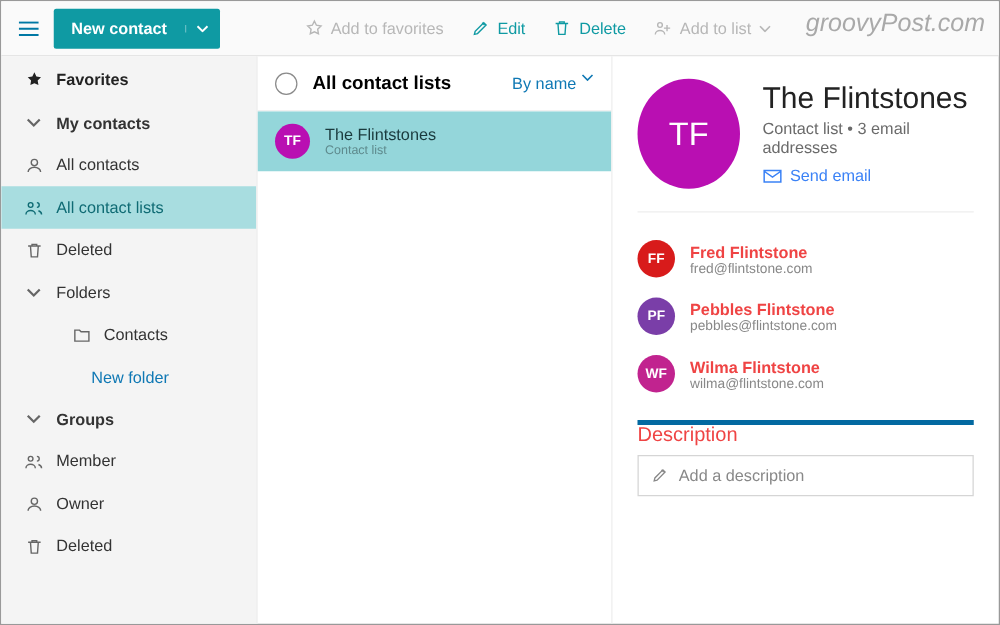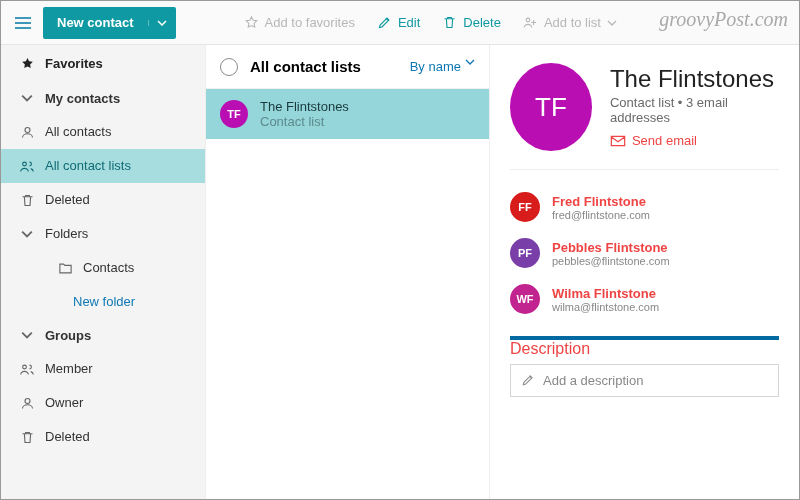--- a/index.html
+++ b/index.html
@@ -11,21 +11,21 @@
     .hamburger { width: 32px; display: flex; justify-content: center; color: #0078a4; cursor: pointer; }
     .new-btn { display: flex; align-items: center; background: #0f9aa3; color: #fff; height: 32px; border-radius: 2px; overflow: hidden; margin-left: 4px; }
     .new-btn-main { padding: 0 14px; font-size: 13px; font-weight: 600; cursor: pointer; }
     .new-btn-caret { width: 28px; border-left: 1px solid rgba(255,255,255,.35); display: flex; align-items: center; justify-content: center; cursor: pointer; }
     .tb-actions { display: flex; gap: 6px; margin-left: 60px; }
     .tb-item { display: flex; align-items: center; gap: 6px; padding: 4px 8px; font-size: 13px; color: #555; cursor: pointer; }
     .tb-item.disabled { color: #b7b7b7; }
     .tb-item.edit { color: #0f9aa3; }
     .tb-item.delete { color: #0f9aa3; }
     .tb-item .ic { width: 15px; height: 15px; display: inline-flex; }
-    .brand { position: absolute; right: 12px; top: 8px; color: #a9a9a9; font-family: Liberation Serif, serif; font-style: italic; font-size: 20px; }
+    .brand { position: absolute; right: 12px; top: 8px; color: #a9a9a9; font-family: Liberation Sans, sans-serif; font-style: italic; font-size: 20px; }
 
     
     .body { flex: 1; display: flex; min-height: 0; }
 
     
     .sidebar { width: 205px; background: #f4f4f4; border-right: 1px solid #eee; overflow-y: auto; font-size: 13px; color: #333; }
     .sb-hdr { display: flex; align-items: center; gap: 10px; padding: 10px 10px 10px 18px; font-weight: 700; color: #222; cursor: pointer; }
     .sb-sec { display: flex; align-items: center; gap: 10px; padding: 9px 10px 9px 18px; font-weight: 700; color: #333; cursor: pointer; }
     .sb-item { display: flex; align-items: flex-start; gap: 10px; padding: 9px 10px 9px 18px; cursor: pointer; color: #333; }
     .sb-item.nested { padding-left: 56px; gap: 10px; }
@@ -41,29 +41,29 @@
     .sel-circle { width: 18px; height: 18px; border: 1.5px solid #8a8a8a; border-radius: 50%; }
     .mid-title { font-size: 15px; font-weight: 700; flex: 1; }
     .sort { color: #0f78b4; font-size: 13px; display: flex; align-items: flex-start; gap: 4px; cursor: pointer; }
     .mid-list { flex: 1; overflow-y: auto; }
     .mid-item { display: flex; align-items: center; gap: 12px; padding: 10px 14px; cursor: pointer; }
     .mid-item.selected { background: #94d6da; }
     .mid-avatar { width: 28px; height: 28px; border-radius: 50%; display: flex; align-items: center; justify-content: center; color: #fff; font-size: 11px; font-weight: 600; }
     .mid-item .col { display: flex; flex-direction: column; }
     .mid-item .t1 { font-size: 13px; color: #333; }
     .mid-item.selected .t1 { color: #1a3a3d; }
-    .mid-item .t2 { font-size: 13px; color: #5e8a8d; }
+    .mid-item .t2 { font-size: 10px; color: #5e8a8d; }
 
     
     .detail { flex: 1; overflow-y: auto; padding: 18px 20px; font-size: 13px; }
     .detail-head { display: flex; gap: 18px; border-bottom: 1px solid #eee; padding-bottom: 18px; }
     .big-avatar { width: 88px; height: 88px; border-radius: 50%; display: flex; align-items: center; justify-content: center; color: #fff; font-size: 26px; font-weight: 400; }
     .detail-title { font-size: 24px; color: #222; margin-top: 2px; }
     .detail-sub { color: #6a6a6a; margin-top: 2px; }
-    .send-mail { color: #ef4444; display: flex; align-items: center; gap: 6px; margin-top: 8px; cursor: pointer; }
+    .send-mail { color: #3b82f6; display: flex; align-items: center; gap: 6px; margin-top: 8px; cursor: pointer; }
     .members { padding: 14px 0; border-bottom: 4px solid #0369a1; }
     .member { display: flex; align-items: center; gap: 12px; padding: 8px 0; }
     .member-avatar { width: 30px; height: 30px; border-radius: 50%; display: flex; align-items: center; justify-content: center; color: #fff; font-size: 11px; font-weight: 600; }
     .member .col { display: flex; flex-direction: column; }
     .member .n { color: #ef4444; font-weight: bold; }
     .member .e { color: #888; font-size: 11px; }
     .desc-label { color: #ef4444; font-size: 16px; }
     .desc-input { display: flex; align-items: flex-start; gap: 8px; border: 1px solid #d5d5d5; padding: 8px 10px; margin-top: 6px; color: #888; cursor: text; }
     svg { display: block; }
   </style>

